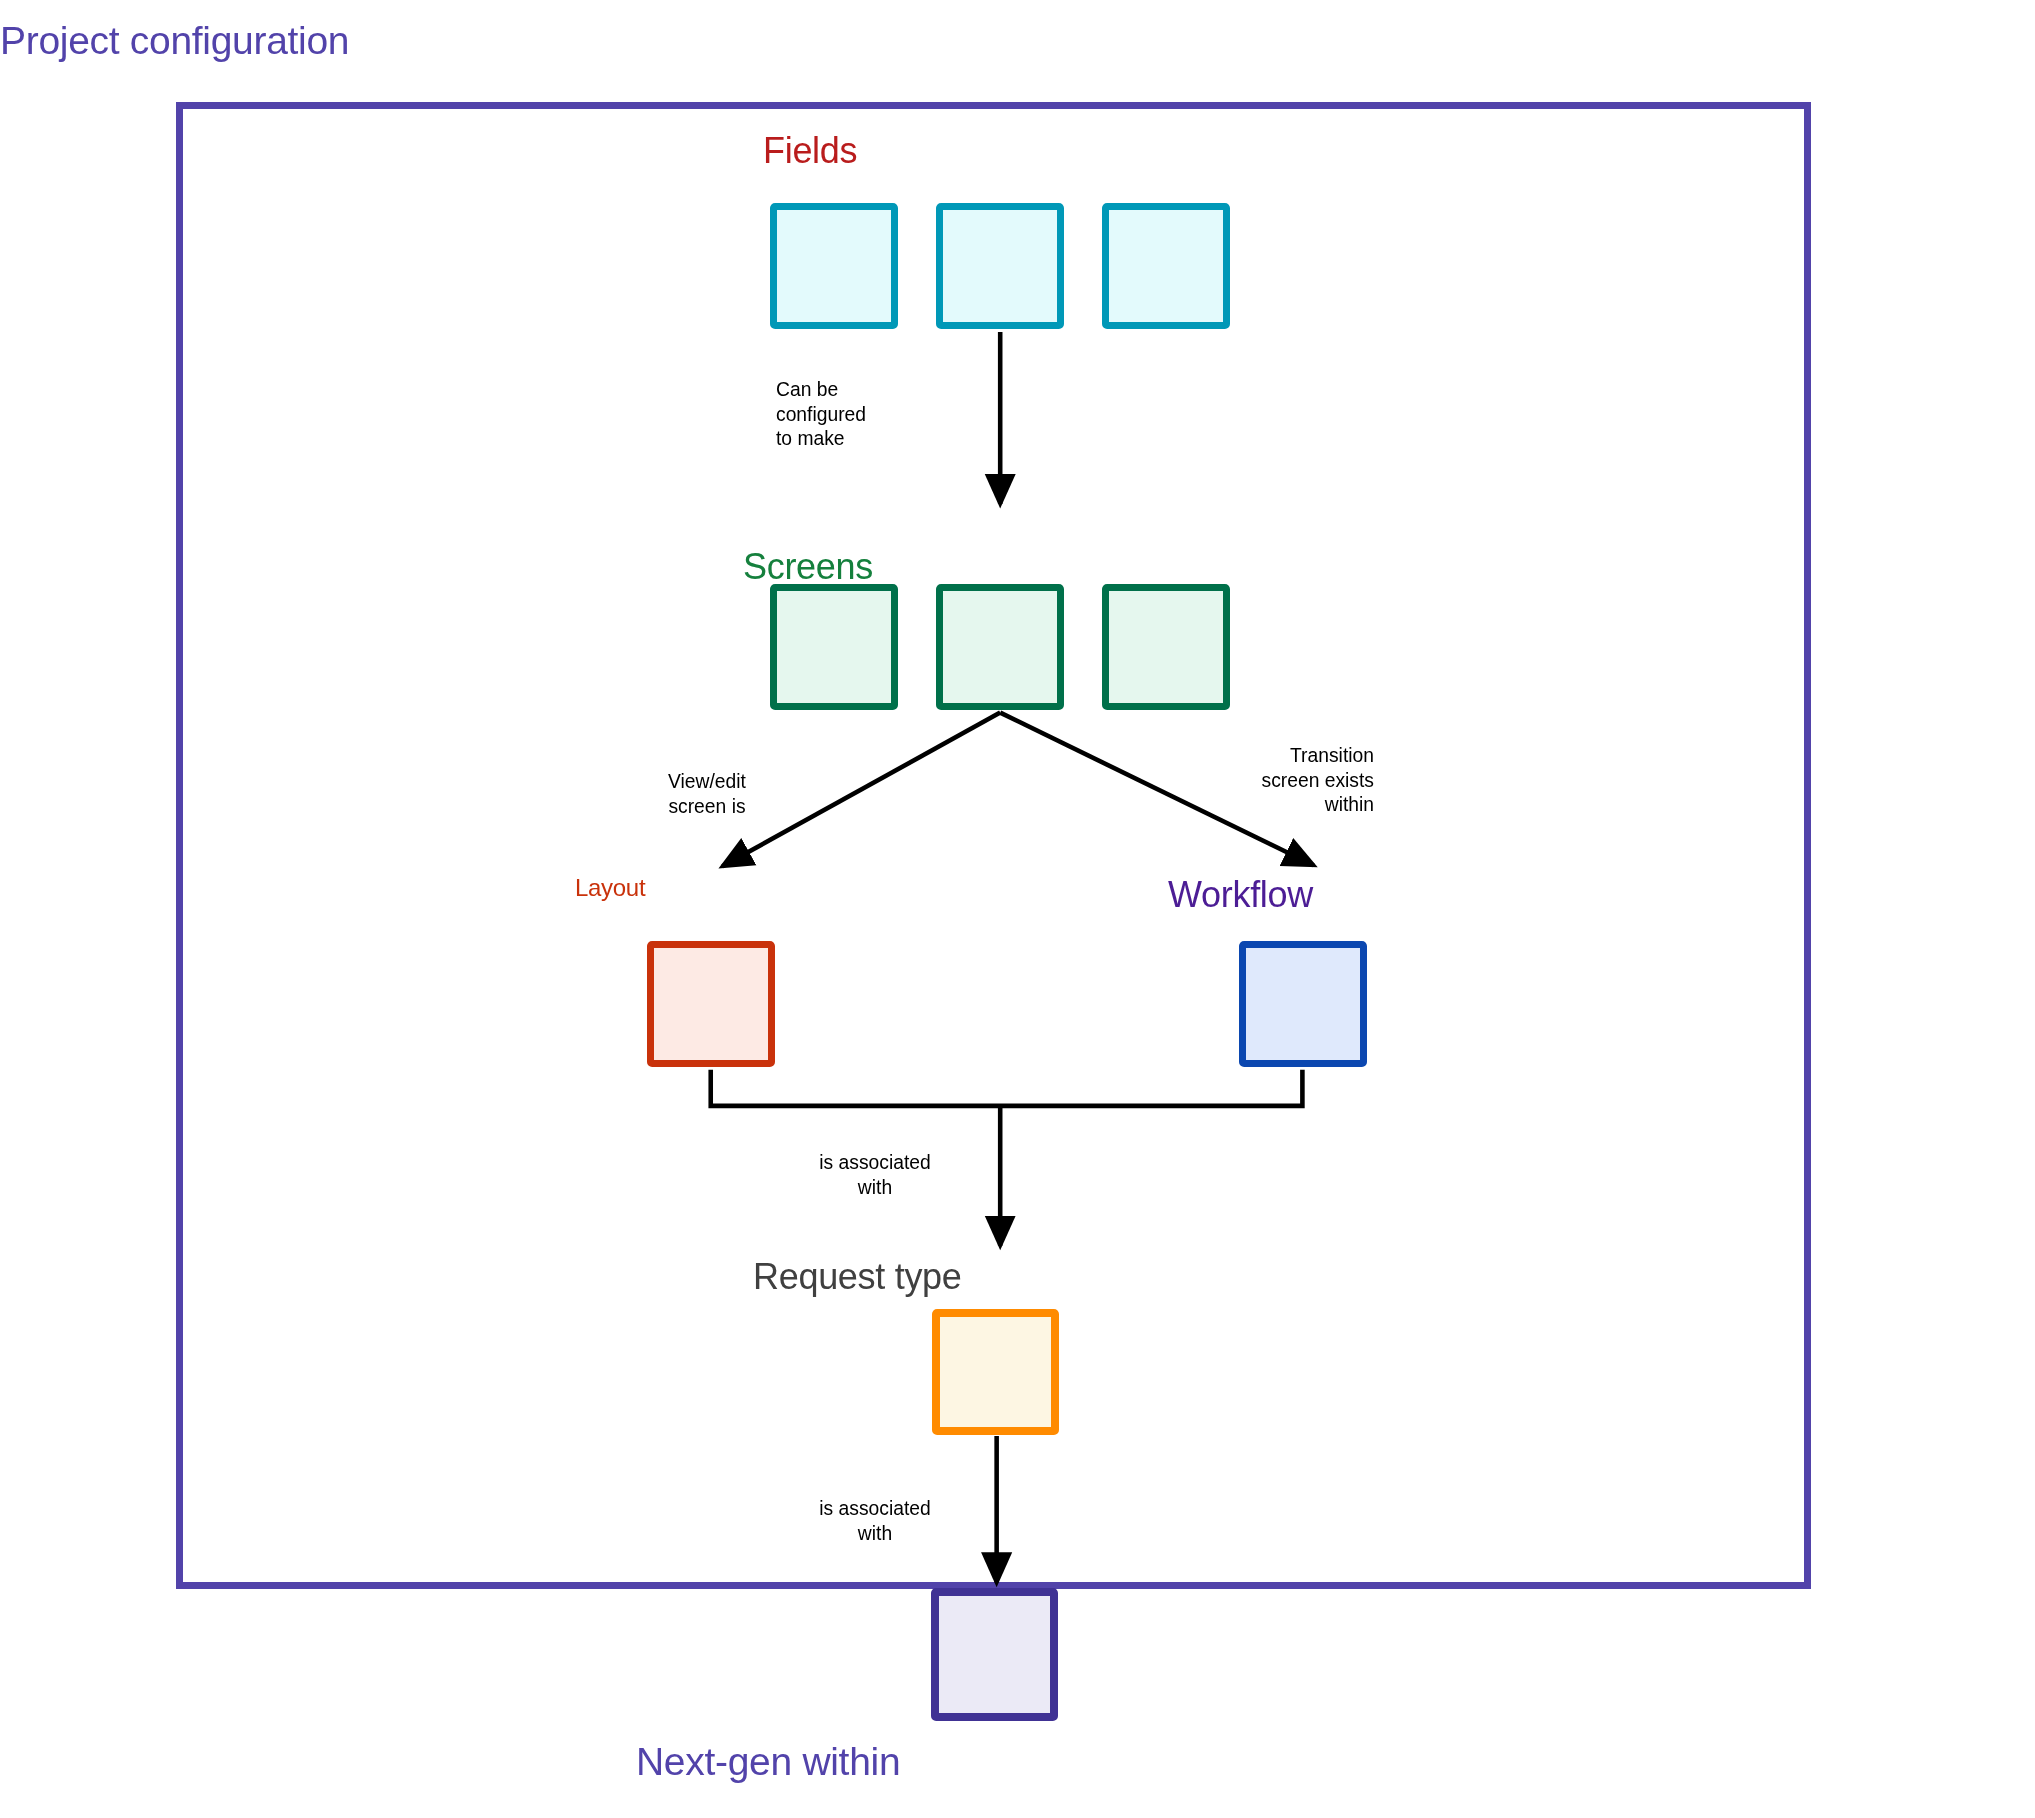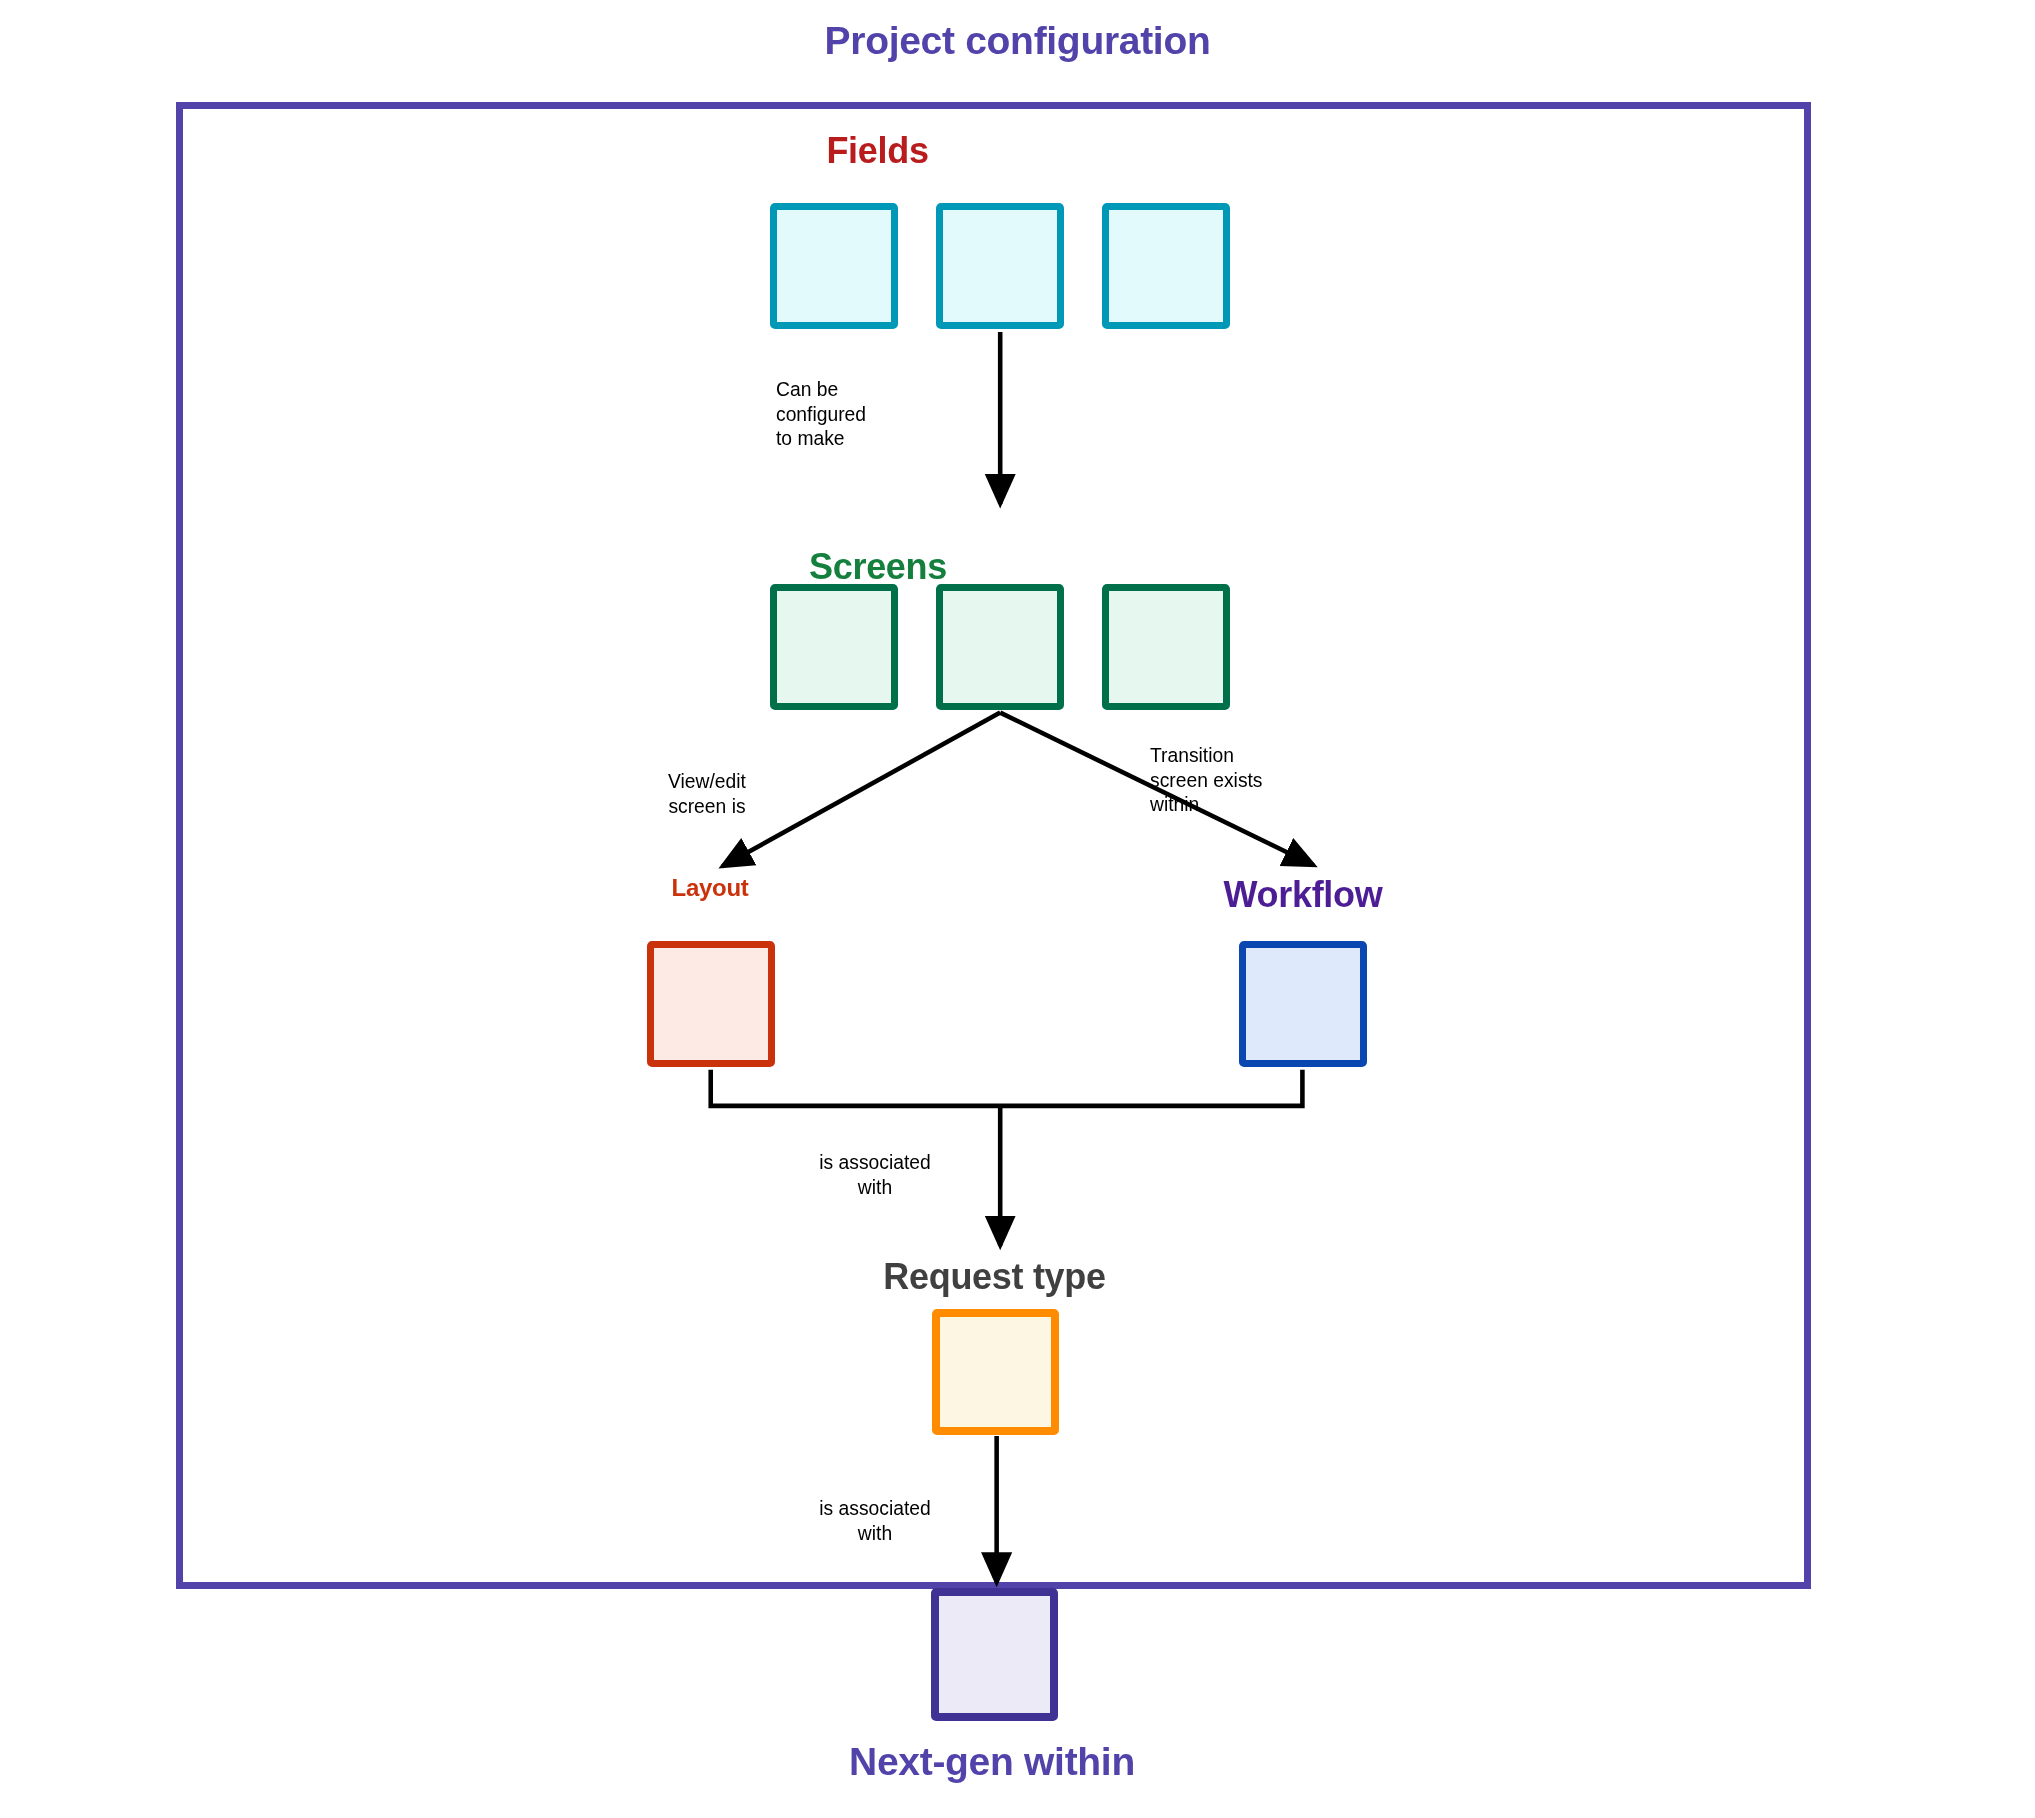--- a/index.html
+++ b/index.html
@@ -22,23 +22,22 @@
     left: 0;
     top: 0;
     width: 2035px;
     height: 1819px;
     pointer-events: none;
   }
 
   
   .heading {
     position: absolute;
-    font-weight: bold;
+    font-weight: normal;
     white-space: nowrap;
-    text-align: center;
     letter-spacing: -0.3px;
   }
   #title-project-configuration {
     left: 0;
     top: 19.3px;
     width: 2035px;
     font-size: 39px;
     color: #5243AA;
   }
   #heading-fields {
@@ -166,21 +165,21 @@
   #label-view-edit-screen-is {
     left: 600px;
     top: 770px;
     width: 214px;
     text-align: center;
   }
   #label-transition-screen-exists-within {
     left: 1150px;
     top: 744px;
     width: 224px;
-    text-align: left;
+    text-align: right;
   }
   #label-is-associated-with-1 {
     left: 768px;
     top: 1151px;
     width: 214px;
     text-align: center;
   }
   #label-is-associated-with-2 {
     left: 768px;
     top: 1497px;

